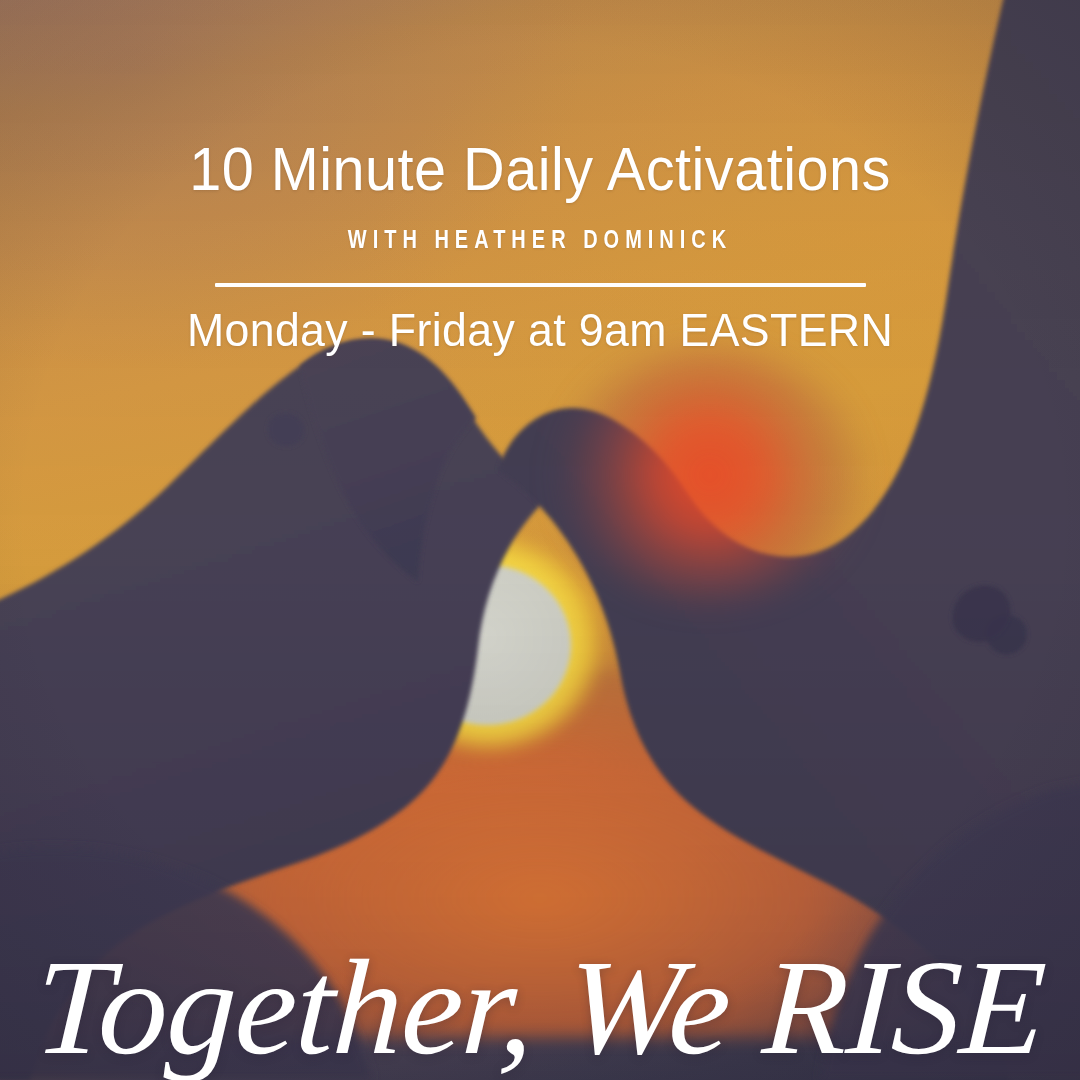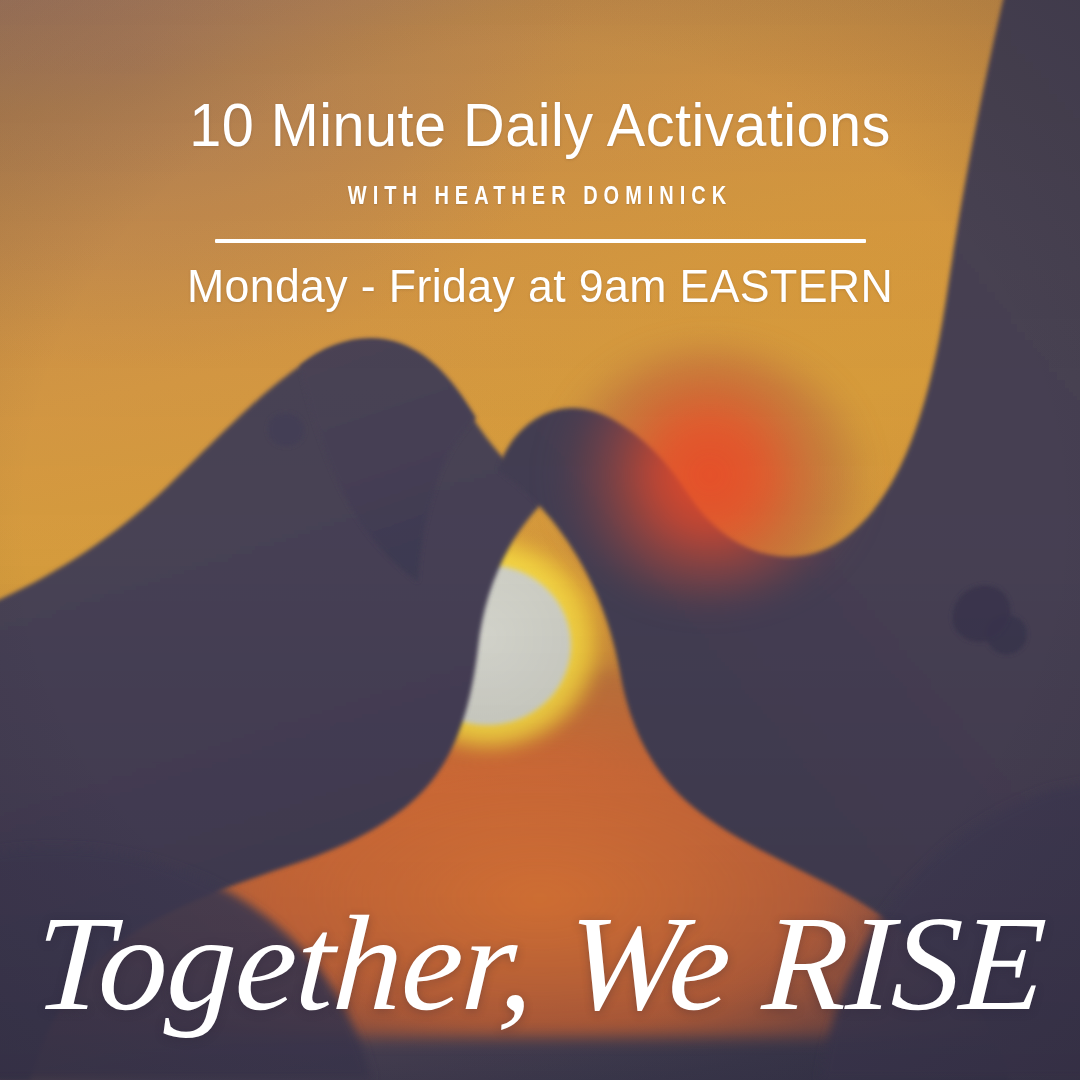--- a/index.html
+++ b/index.html
@@ -94,21 +94,21 @@
     position:absolute; inset:0;
     background:linear-gradient(180deg, rgba(120,92,70,.10) 0%, rgba(60,56,78,.06) 50%, rgba(48,45,64,.18) 100%);
     mix-blend-mode:multiply;
   }
   .vignette {
     position:absolute; inset:0;
     background:radial-gradient(ellipse 85% 78% at 50% 48%, rgba(0,0,0,0) 56%, rgba(26,22,36,.22) 100%);
   }
 
   
-  .text-layer { position:absolute; inset:0; }
+  .text-layer { position:absolute; inset:0;margin-top:44px; }
 
   .headline {
     position:absolute; top:92px; left:0; right:0;
     text-align:center;
     color:#ffffff;
     font-family:"Liberation Sans", sans-serif;
     font-size:62px;
     font-weight:300;
     letter-spacing:.5px;
     line-height:1.08;

